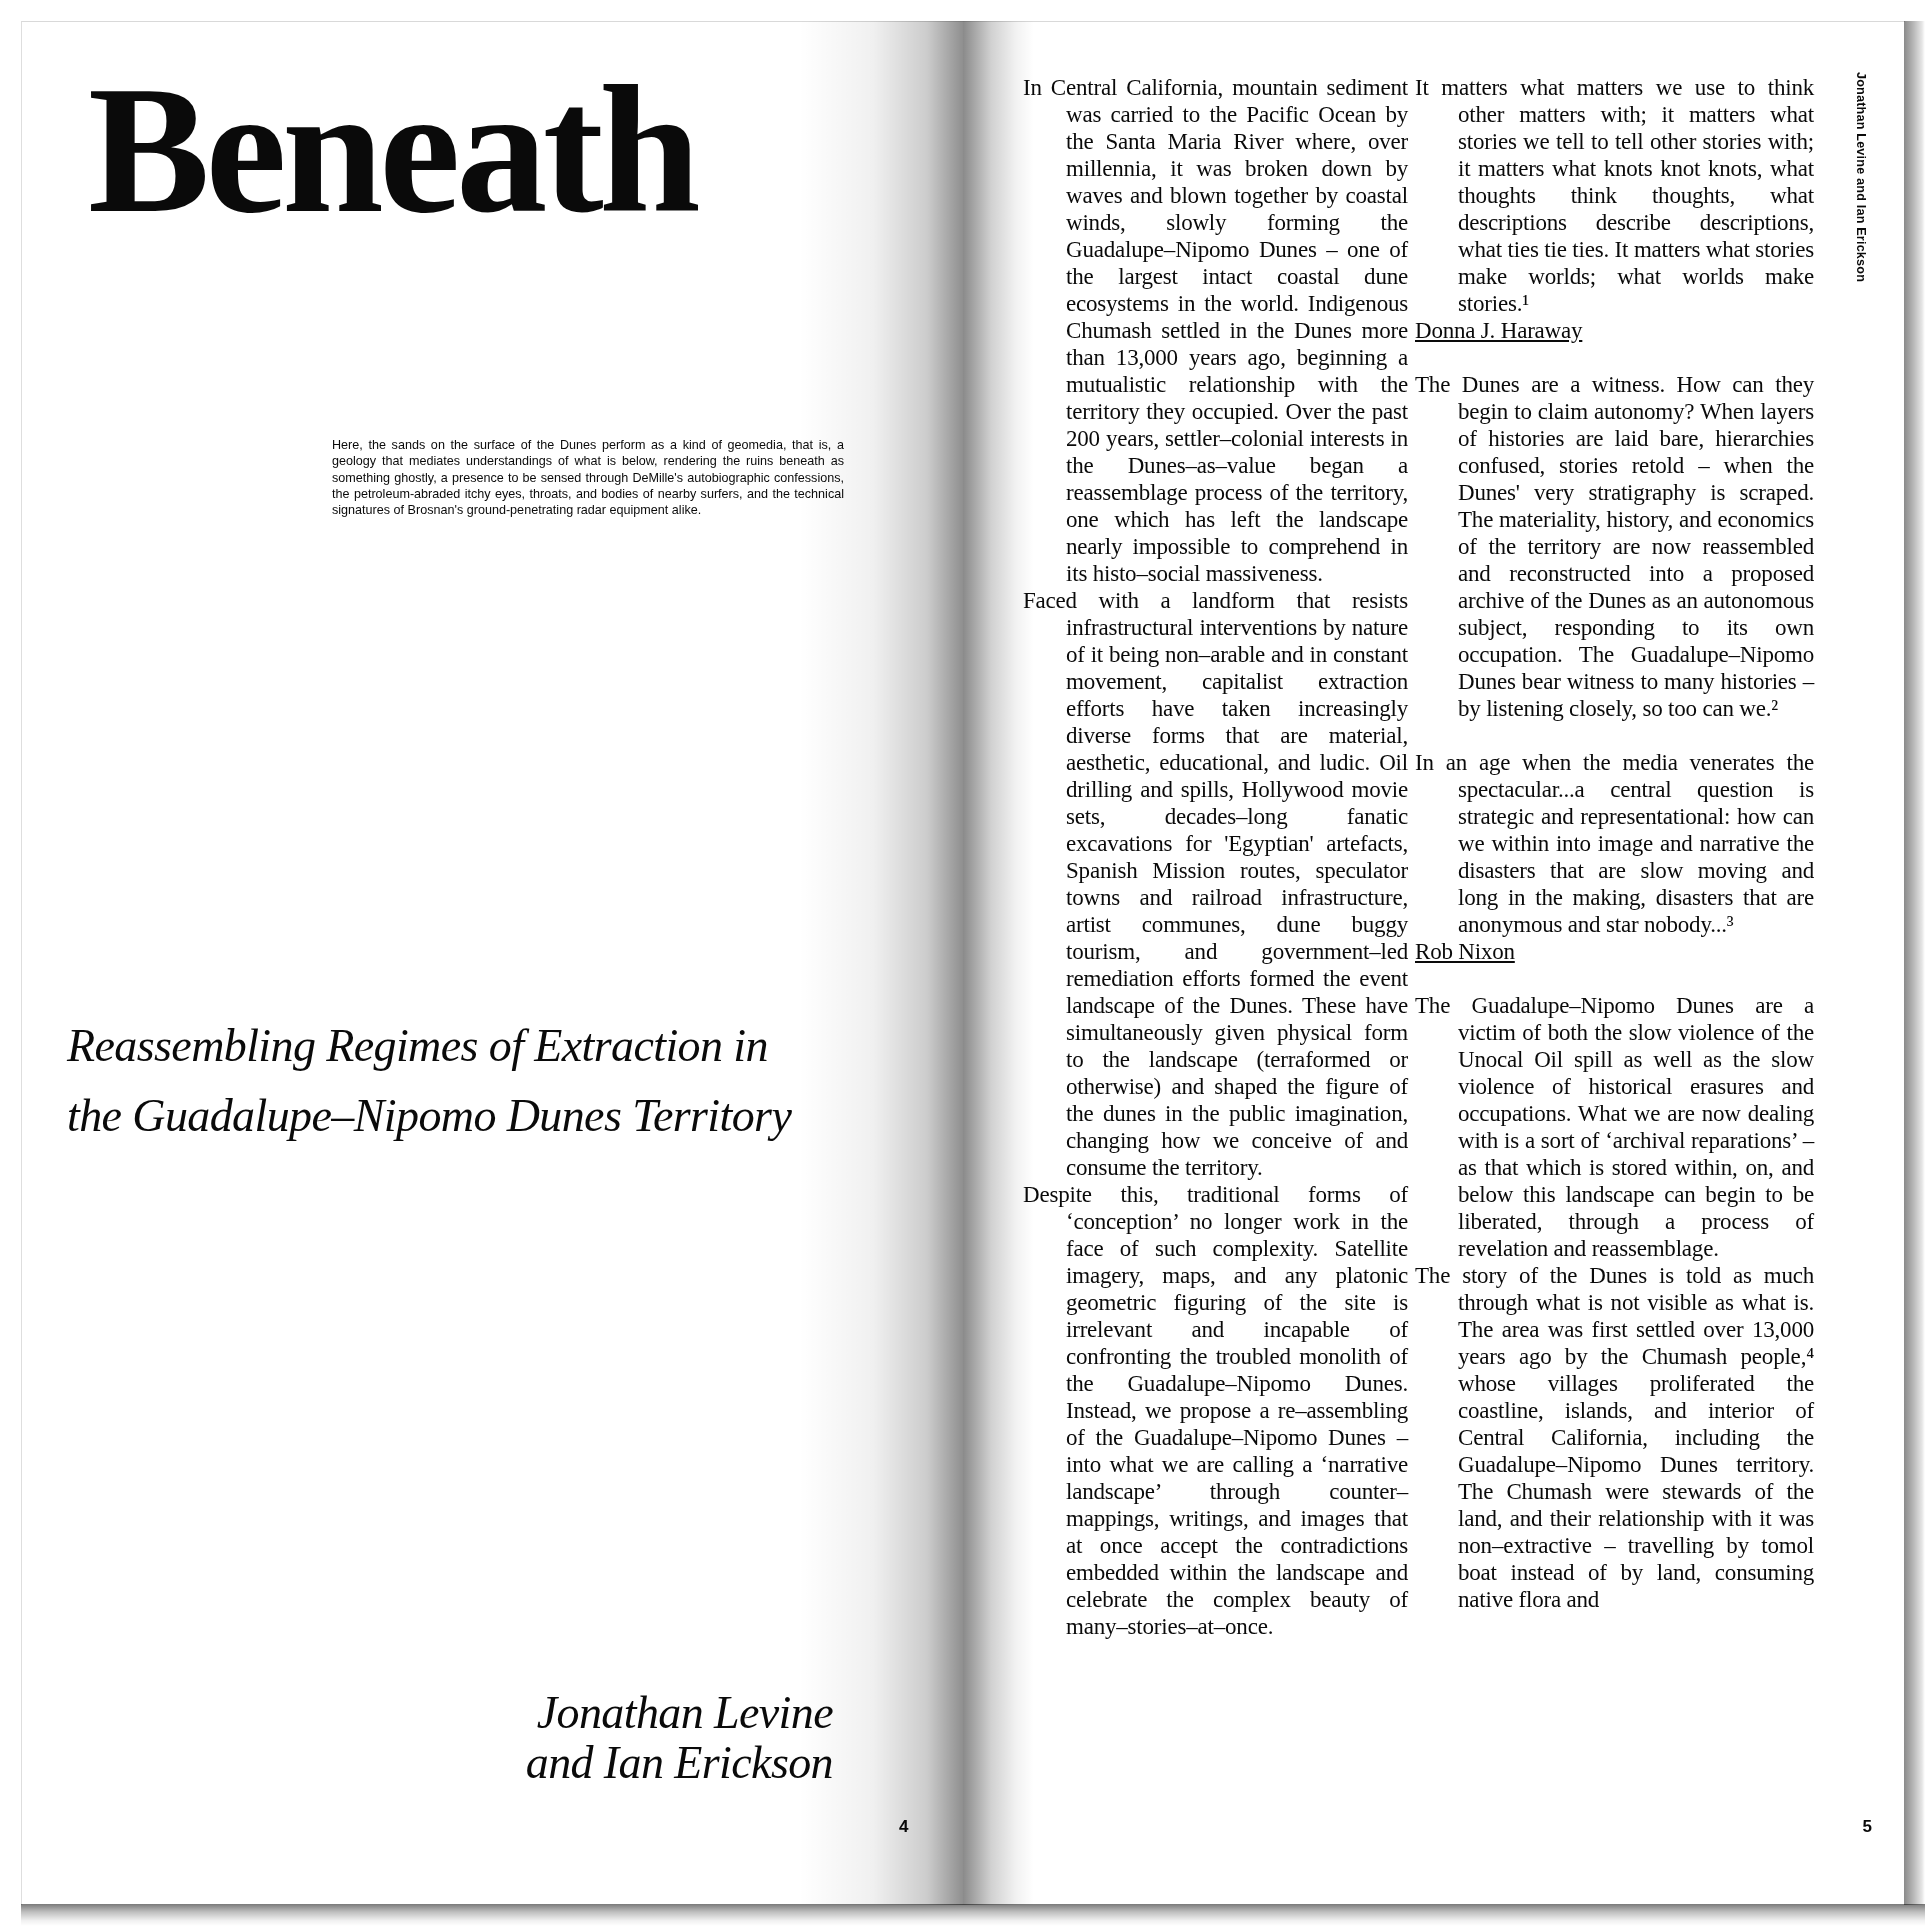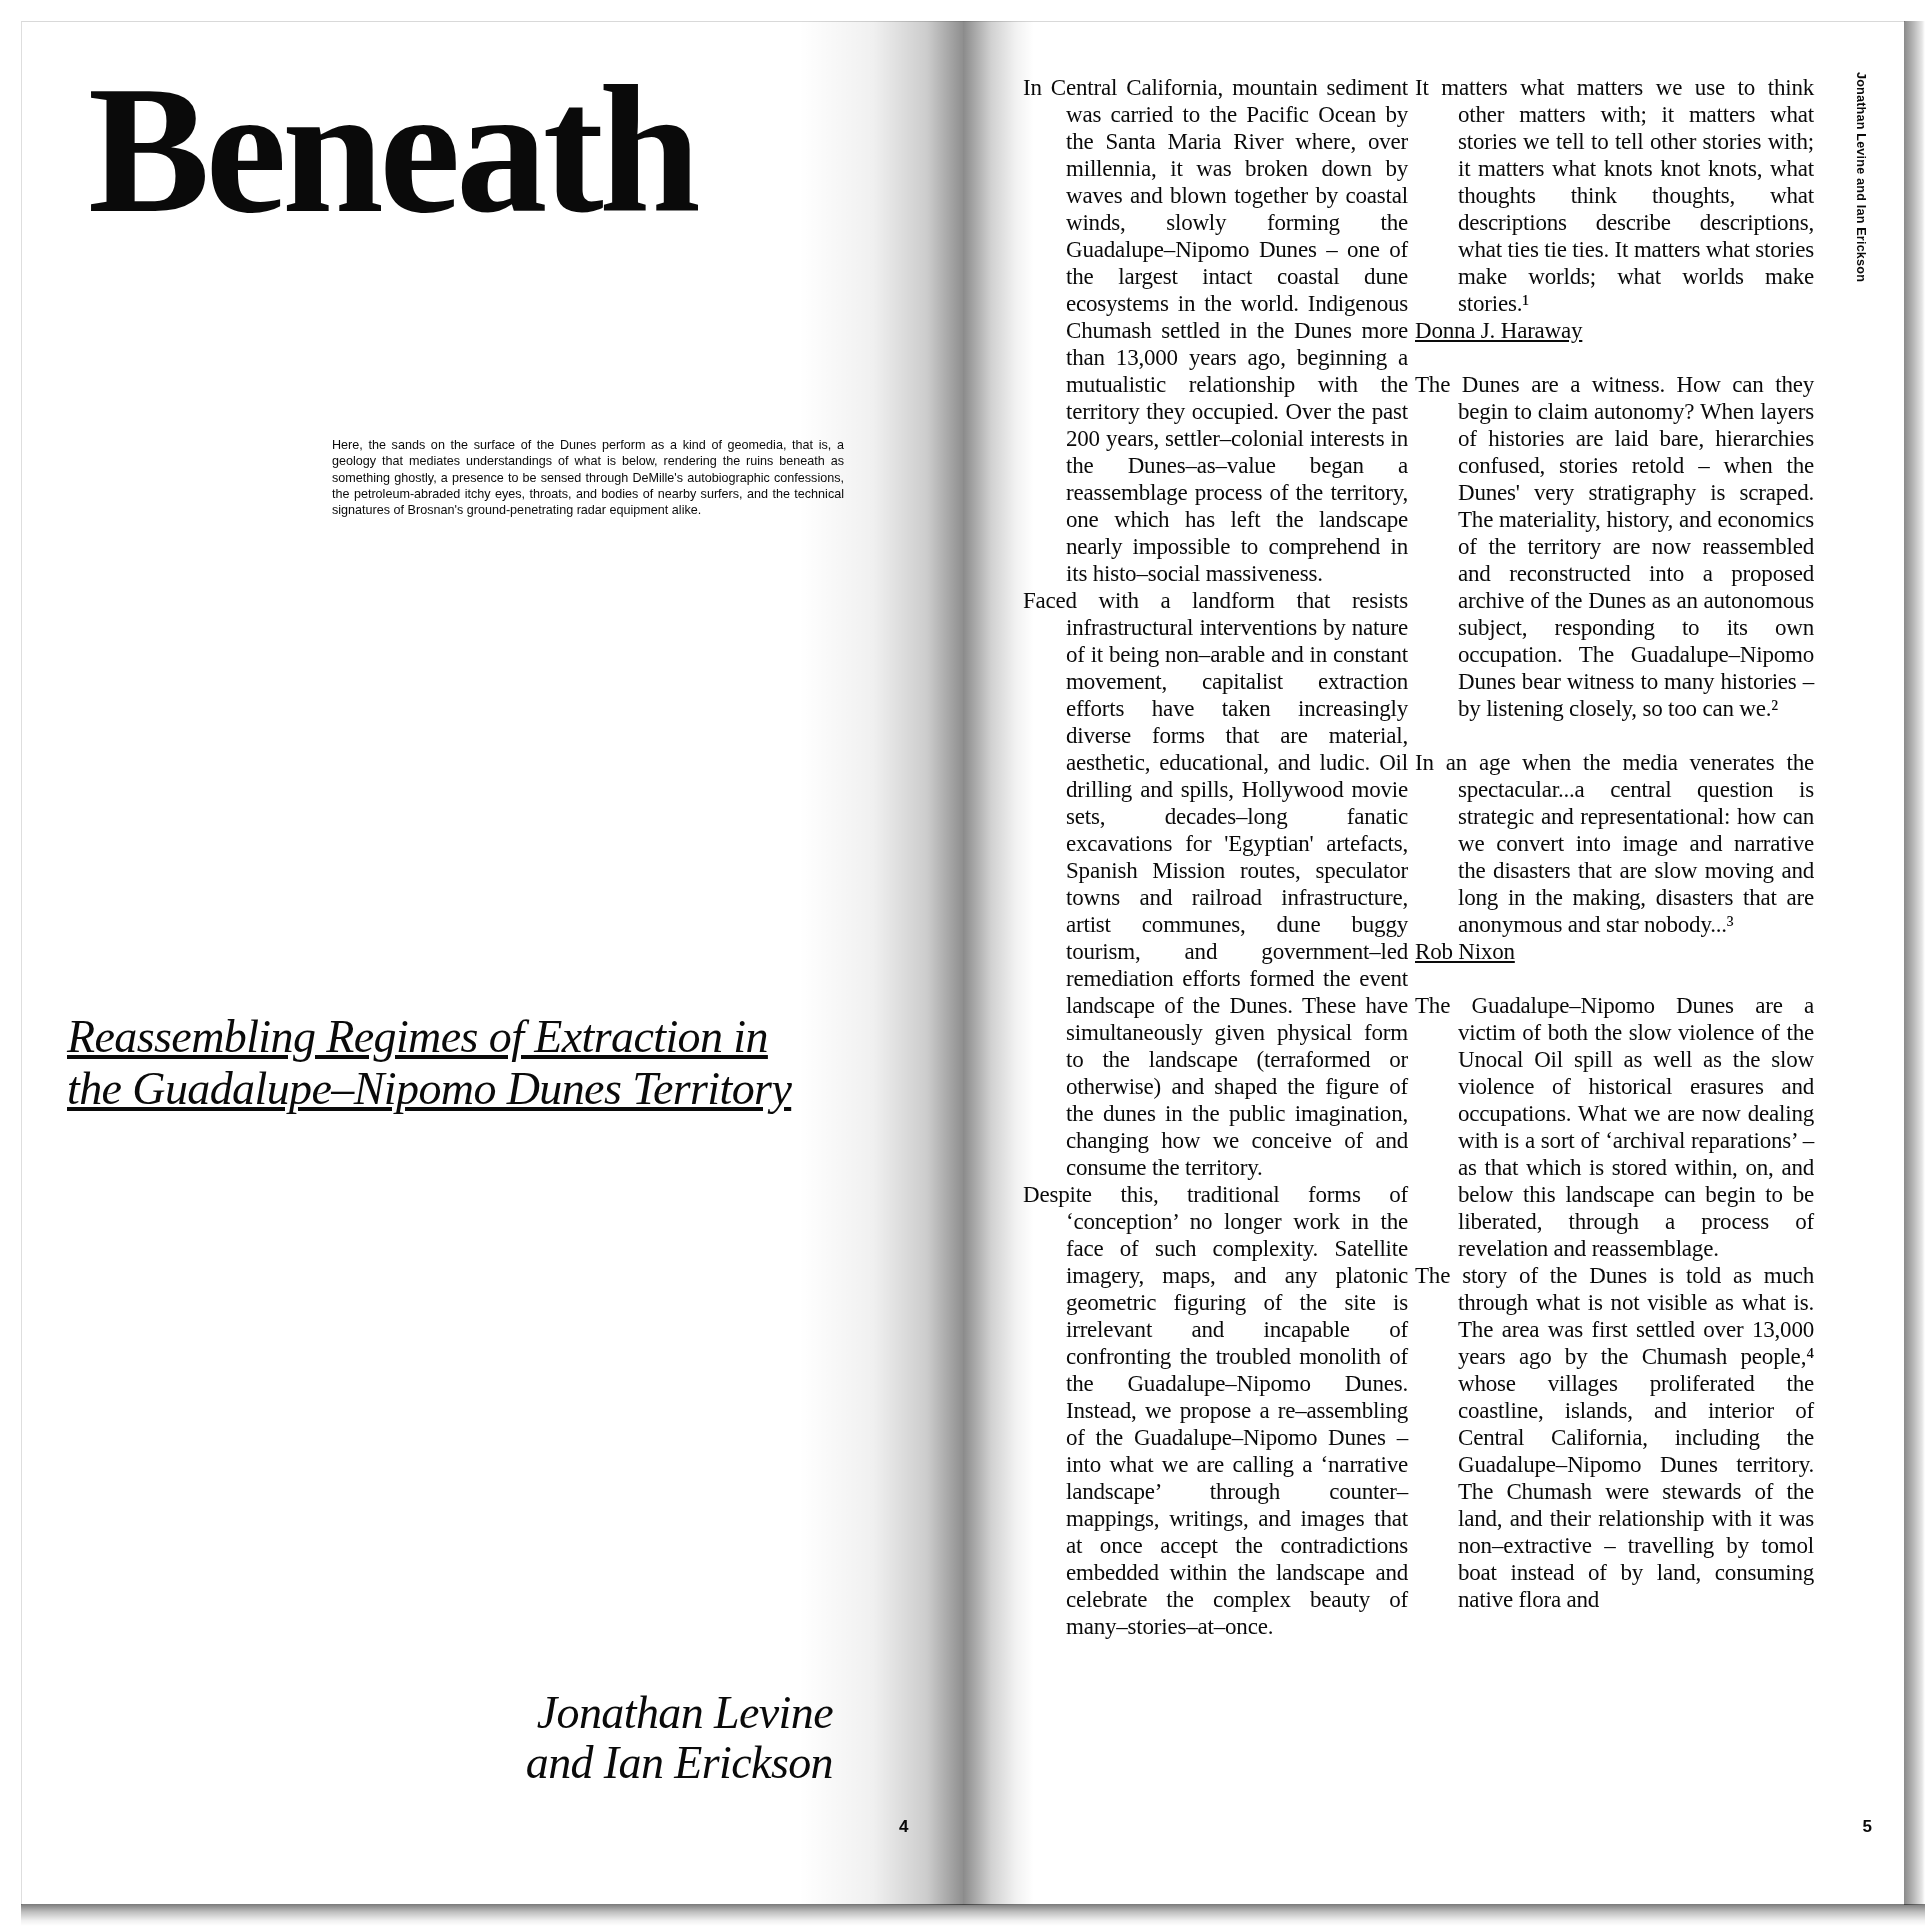--- a/index.html
+++ b/index.html
@@ -48,21 +48,21 @@
   }
   .title .l1{padding-left:47px;}
   .intro{
     left:332px;top:437px;width:512px;
     font-family:"Liberation Sans","DejaVu Sans",sans-serif;
     font-size:12.6px;line-height:16.3px;
     text-align:justify;
   }
   .subtitle{
     left:67px;top:1011px;width:742px;
-    font-style:italic;font-size:46px;line-height:52px;letter-spacing:-0.6px;text-decoration:underline;
+    font-style:italic;font-size:46px;line-height:70px;letter-spacing:-0.6px;
   }
   .authors{
     left:365px;top:1688px;width:468px;text-align:right;
     font-style:italic;font-size:46px;line-height:50px;letter-spacing:-0.6px;
   }
   .pagenum{
     font-family:"Liberation Sans","DejaVu Sans",sans-serif;
     font-weight:bold;font-size:17px;line-height:17px;
   }
   .pagenum-left{left:899px;top:1818px;}
@@ -120,21 +120,21 @@
   <div class="abs col col1">
     <p class="body-par">In Central California, mountain sediment was carried to the Pacific Ocean by the Santa Maria River where, over millennia, it was broken down by waves and blown together by coastal winds, slowly forming the Guadalupe–Nipomo Dunes – one of the largest intact coastal dune ecosystems in the world. Indigenous Chumash settled in the Dunes more than 13,000 years ago, beginning a mutualistic relationship with the territory they occupied. Over the past 200 years, settler–colonial interests in the Dunes–as–value began a reassemblage process of the territory, one which has left the landscape nearly impossible to comprehend in its histo–social massiveness.</p>
     <p class="body-par">Faced with a landform that resists infrastructural interventions by nature of it being non–arable and in constant movement, capitalist extraction efforts have taken increasingly diverse forms that are material, aesthetic, educational, and ludic. Oil drilling and spills, Hollywood movie sets, decades–long fanatic excavations for 'Egyptian' artefacts, Spanish Mission routes, speculator towns and railroad infrastructure, artist communes, dune buggy tourism, and government–led remediation efforts formed the event landscape of the Dunes. These have simultaneously given physical form to the landscape (terraformed or otherwise) and shaped the figure of the dunes in the public imagination, changing how we conceive of and consume the territory.</p>
     <p class="body-par">Despite this, traditional forms of ‘conception’ no longer work in the face of such complexity. Satellite imagery, maps, and any platonic geometric figuring of the site is irrelevant and incapable of confronting the troubled monolith of the Guadalupe–Nipomo Dunes. Instead, we propose a re–assembling of the Guadalupe–Nipomo Dunes – into what we are calling a ‘narrative landscape’ through counter–mappings, writings, and images that at once accept the contradictions embedded within the landscape and celebrate the complex beauty of many–stories–at–once.</p>
   </div>
 
   <div class="abs col col2">
     <p class="quote">It matters what matters we use to think other matters with; it matters what stories we tell to tell other stories with; it matters what knots knot knots, what thoughts think thoughts, what descriptions describe descriptions, what ties tie ties. It matters what stories make worlds; what worlds make stories.¹</p>
     <p class="attr">Donna J. Haraway</p>
     <p class="body-par gap">The Dunes are a witness. How can they begin to claim autonomy? When layers of histories are laid bare, hierarchies confused, stories retold – when the Dunes' very stratigraphy is scraped. The materiality, history, and economics of the territory are now reassembled and reconstructed into a proposed archive of the Dunes as an autonomous subject, responding to its own occupation. The Guadalupe–Nipomo Dunes bear witness to many histories – by listening closely, so too can we.²</p>
-    <p class="quote gap">In an age when the media venerates the spectacular...a central question is strategic and representational: how can we convert into image and narrative the disasters that are slow moving and long in the making, disasters that are anonymous and star nobody...³</p>
+    <p class="quote gap">In an age when the media venerates the spectacular...a central question is strategic and representational: how can we within into image and narrative the disasters that are slow moving and long in the making, disasters that are anonymous and star nobody...³</p>
     <p class="attr">Rob Nixon</p>
     <p class="body-par gap">The Guadalupe–Nipomo Dunes are a victim of both the slow violence of the Unocal Oil spill as well as the slow violence of historical erasures and occupations. What we are now dealing with is a sort of ‘archival reparations’ – as that which is stored within, on, and below this landscape can begin to be liberated, through a process of revelation and reassemblage.</p>
     <p class="body-par">The story of the Dunes is told as much through what is not visible as what is. The area was first settled over 13,000 years ago by the Chumash people,⁴ whose villages proliferated the coastline, islands, and interior of Central California, including the Guadalupe–Nipomo Dunes territory. The Chumash were stewards of the land, and their relationship with it was non–extractive – travelling by tomol boat instead of by land, consuming native flora and</p>
   </div>
 
   <div class="abs running-head">Jonathan Levine and Ian Erickson</div>
 
   <div class="abs pagenum pagenum-right">5</div>
 </div>
 

